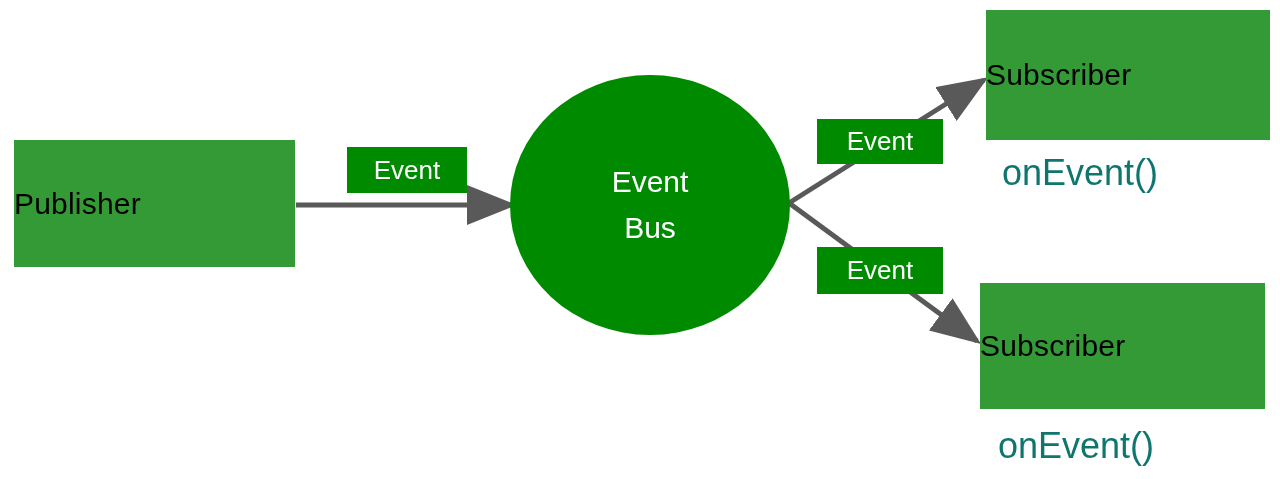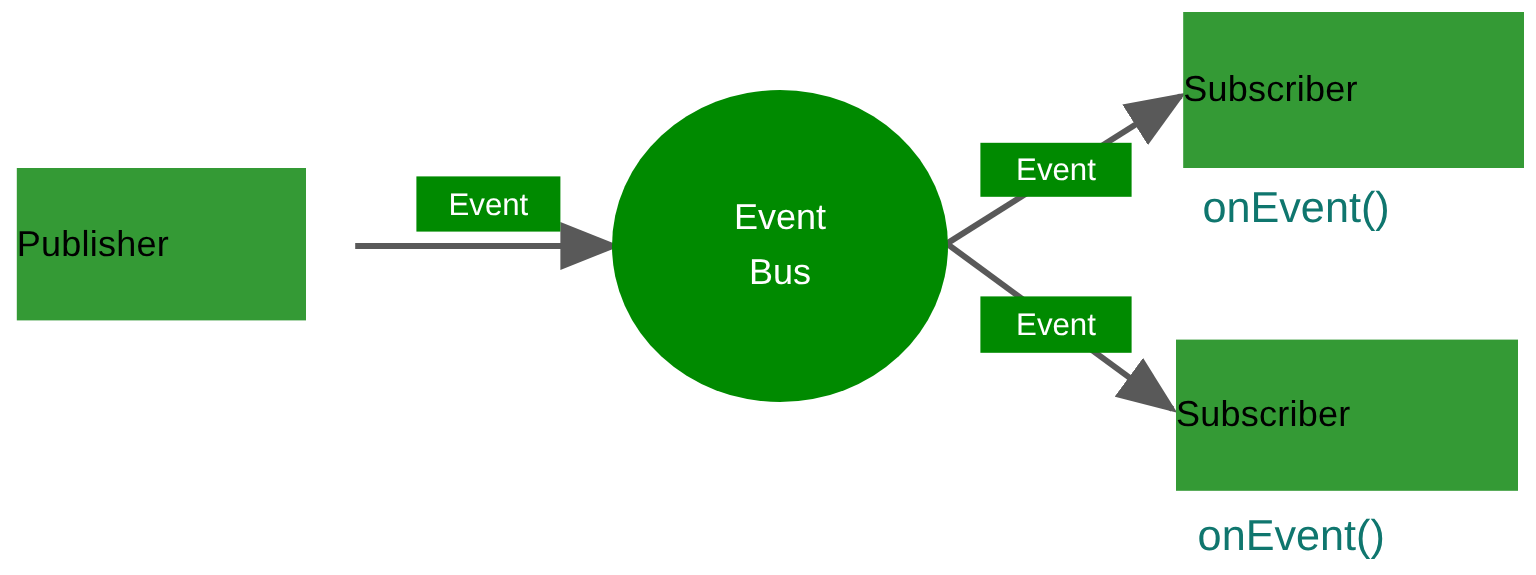--- a/index.html
+++ b/index.html
@@ -21,21 +21,21 @@
     align-items: center;
     justify-content: flex-start;
     color: #000000;
     font-weight: 400;
     letter-spacing: 0.2px;
     box-sizing: border-box;
   }
   .node-publisher {
     left: 14px;
     top: 140px;
-    width: 241px;
+    width: 281px;
     height: 127px;
     background: #349A35;
     font-size: 30px;
   }
   .node-subscriber-top {
     left: 986px;
     top: 10px;
     width: 284px;
     height: 130px;
     background: #349A35;

